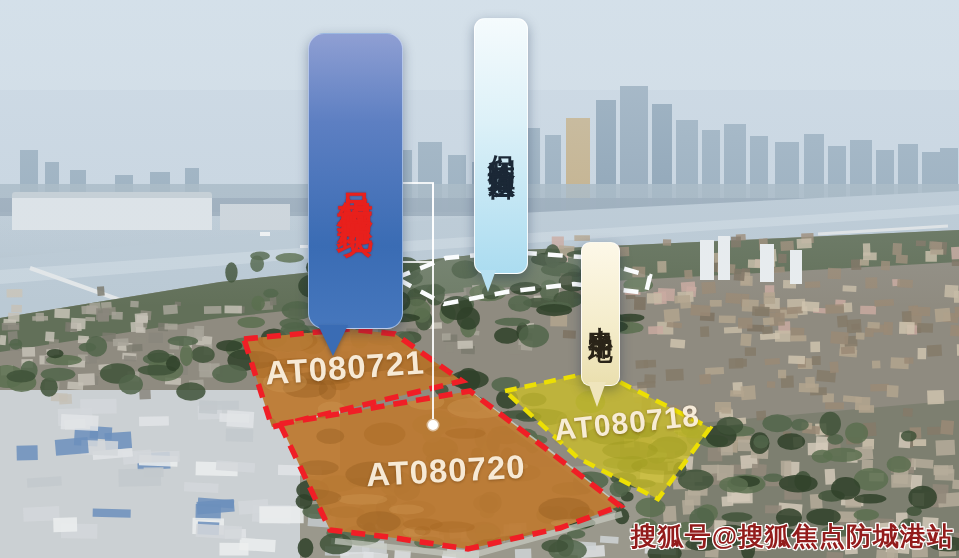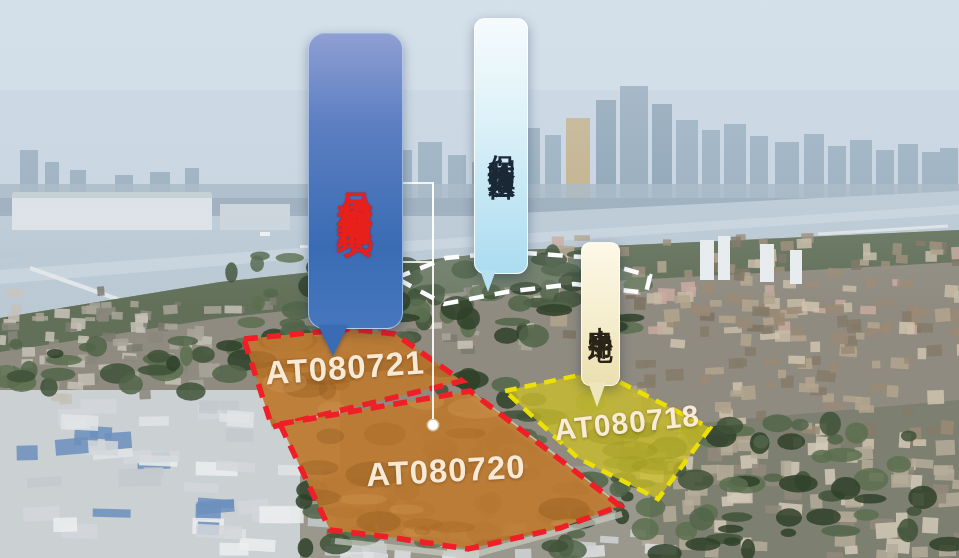--- a/index.html
+++ b/index.html
@@ -1006,13 +1006,14 @@
 
   <div class="callout co-school">
     <span class="vtext">中小学用地</span>
   </div>
   <div class="pointer pt-school"></div>
 
   <div class="plabel pl-721">AT080721</div>
   <div class="plabel pl-720">AT080720</div>
   <div class="plabel pl-718">AT080718</div>
 
+  <div class="watermark">搜狐号@搜狐焦点防城港站</div>
 </div>
 
 </body></html>

